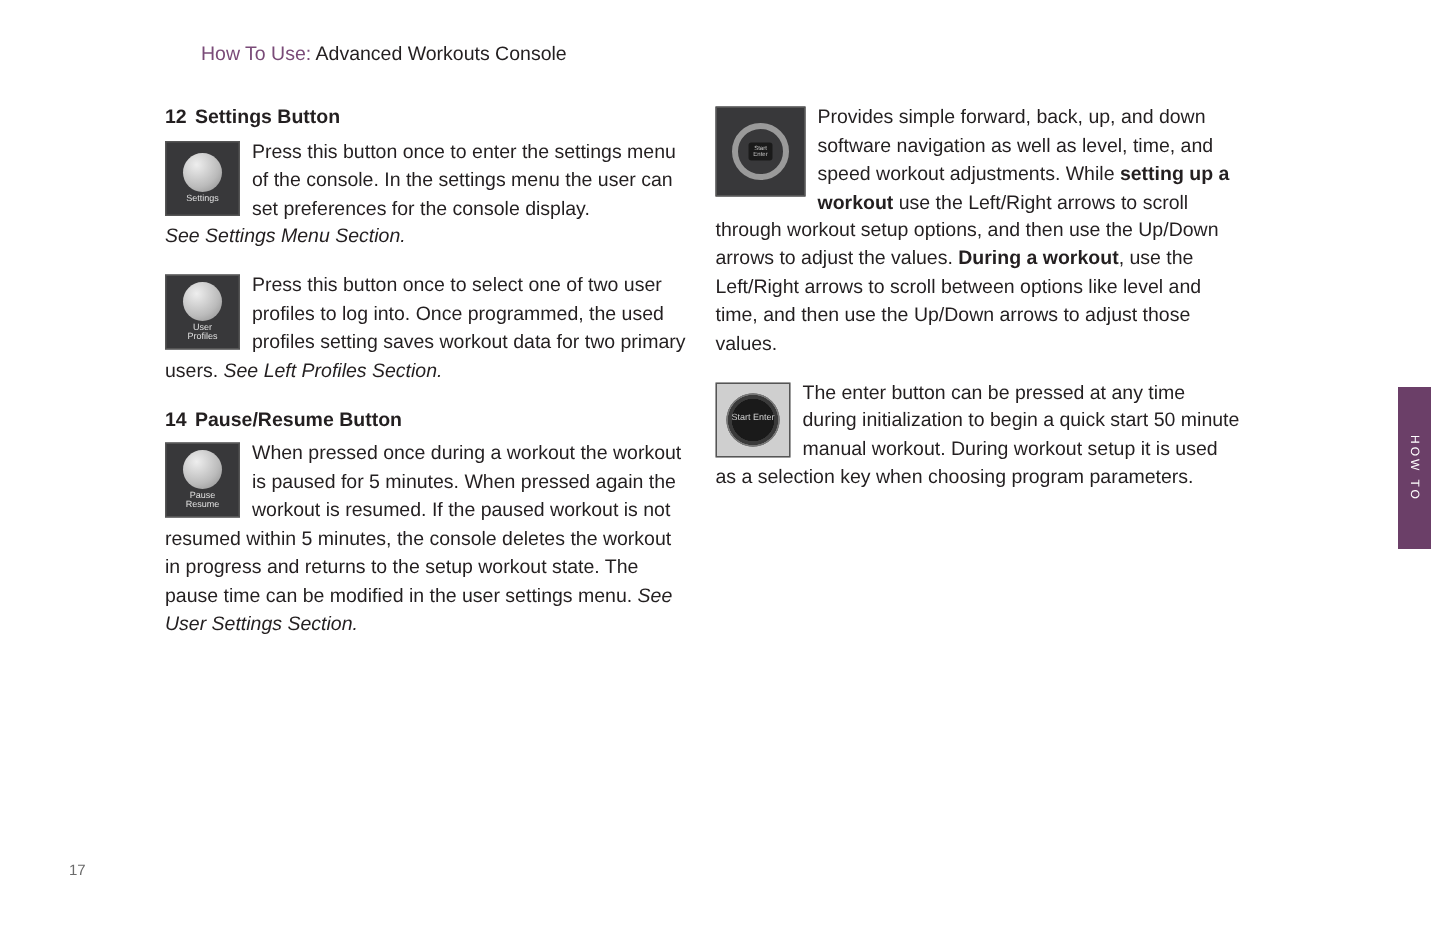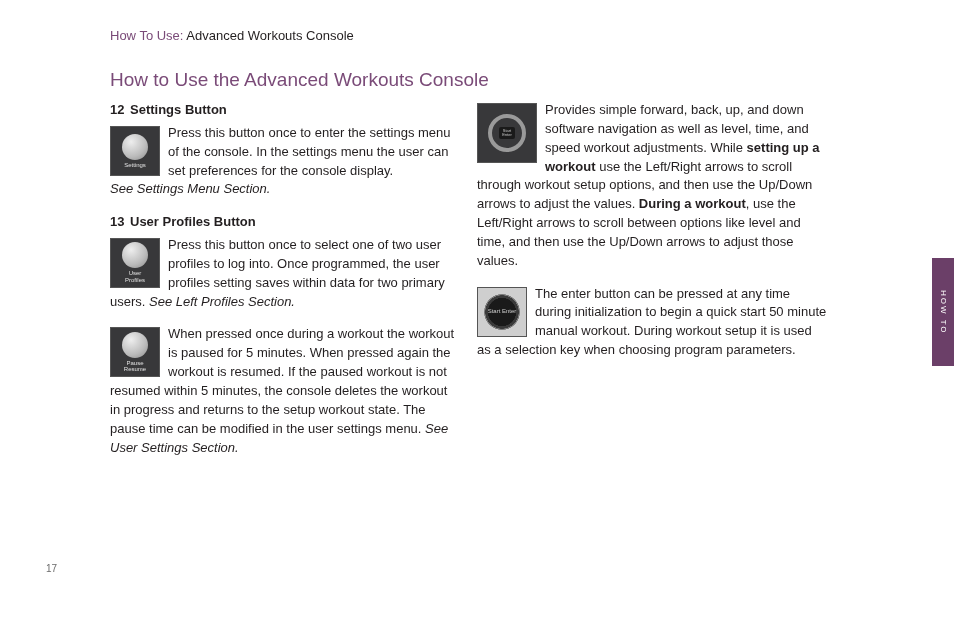--- a/index.html
+++ b/index.html
@@ -1,50 +1,49 @@
 <!DOCTYPE html>
 <html><head>
 <meta charset="utf-8">
 <style>
   * { box-sizing: border-box; margin: 0; padding: 0; }
   html, body { width: 954px; height: 618px; background: #fff; font-family: "Helvetica Neue", Helvetica, Arial, sans-serif; color: #231f20; }
   .page { position: relative; width: 954px; height: 618px; padding: 28px 64px 28px 46px; }
-  .header-line { font-size: 13px; color: #231f20; margin-bottom: 26px; margin-left: 64px; }
+  .header-line { font-size: 13px; color: #231f20; margin-bottom: 26px; margin-left: 88px; }
   .header-line .prefix { color: #7a4b78; }
   .page-title { font-size: 19px; color: #7a4b78; font-weight: 400; margin-bottom: 10px; margin-left: 64px; }
   .columns { display: flex; gap: 17px; margin-left: 64px; }
   .col { width: 350px; font-size: 13px; line-height: 1.45; color: #231f20; }
   .item { margin-bottom: 14px; }
   .item-head { font-weight: 700; margin-bottom: 4px; }
   .item-num { display: inline-block; width: 20px; }
   .item-body { }
   .thumb { float: left; margin: 2px 8px 2px 0; width: 50px; }
   .thumb-box { width: 50px; height: 50px; background: #38383a; display: flex; flex-direction: column; align-items: center; justify-content: center; border: 1px solid #555; }
   .thumb-nav { width: 60px; height: 60px; }
   .thumb-nav .ring { width: 38px; height: 38px; border: 4px solid #9a9a9a; border-radius: 50%; display:flex; align-items:center; justify-content:center; }
   .thumb-nav .ring .center { width: 16px; height: 12px; background:#1a1a1a; border-radius:2px; display:flex;align-items:center;justify-content:center; color:#c8c8c8; font-size:4px; text-align:center; line-height:1; }
   .round-btn { width: 26px; height: 26px; border-radius: 50%; background: radial-gradient(circle at 35% 30%, #eee, #bbb 60%, #888); margin-bottom: 2px; }
   .thumb-label { color: #e0e0e0; font-size: 6px; text-align: center; line-height: 1.1; }
   .start-ring { width: 36px; height: 36px; border-radius: 50%; background: radial-gradient(circle, #1a1a1a 55%, #3a3a3a 56%, #3a3a3a 65%, #777 66%, #777 70%, transparent 71%); display:flex;align-items:center;justify-content:center; color:#d0d0d0; font-size:6px; text-align:center; line-height:1.1; }
   .italic { font-style: italic; margin-top: 24px; }
   .bold { font-weight: 700; }
   .clear { clear: both; }
   .side-tab { position: absolute; right: 0; top: 258px; width: 22px; height: 108px; background: #6b3f68; color: #fff; font-size: 8px; letter-spacing: 2px; display:flex; align-items:center; justify-content:center; writing-mode: vertical-rl; }
-  .page-num { position: absolute; left: 46px; bottom: 44px; font-size: 10px; color: #6b6b6b; }
+  .page-num { position: absolute; left: 46px; bottom: 32px; font-size: 10px; color: #6b6b6b; }
 </style>
 </head>
 <body>
 
 <div class="page">
 
   <div class="header-line">
     <span class="prefix">How To Use: </span><span>Advanced Workouts Console</span>
   </div>
 
-  <div class="page-title">How to Use the Advanced Workouts Console</div>
 
   <div class="columns">
 
     <div class="col">
 
       <div class="item">
         <div class="item-head">
           <span class="item-num">12</span><span>Settings Button</span>
         </div>
         <div class="item-body">
@@ -54,36 +53,36 @@
               <div class="thumb-label">Settings</div>
             </div>
           </div>
           <span>Press this button once to enter the settings menu of the console. In the settings menu the user can set preferences for the console display. </span>
           <div class="clear"></div>
           <span class="italic">See Settings Menu Section.</span>
         </div>
       </div>
 
       <div class="item">
-        <div class="item-head">
-          <span class="item-num">13</span><span>User Profiles Button</span>
-        </div>
         <div class="item-body">
           <div class="thumb">
             <div class="thumb-box">
               <div class="round-btn"></div>
               <div class="thumb-label"><span>User</span><br><span>Profiles</span></div>
             </div>
           </div>
-          <span>Press this button once to select one of two user profiles to log into. Once programmed, the user profiles setting saves within data for two primary users. </span><span class="italic">See Left Profiles Section.</span>
+          <span>Press this button once to select one of two user profiles to log into. Once programmed, the used profiles setting saves workout data for two primary users. </span><span class="italic">See Left Profiles Section.</span>
           <div class="clear"></div>
         </div>
       </div>
 
       <div class="item">
+        <div class="item-head">
+          <span class="item-num">14</span><span>Pause/Resume Button</span>
+        </div>
         <div class="item-body">
           <div class="thumb">
             <div class="thumb-box">
               <div class="round-btn"></div>
               <div class="thumb-label"><span>Pause</span><br><span>Resume</span></div>
             </div>
           </div>
           <span>When pressed once during a workout the workout is paused for 5 minutes. When pressed again the workout is resumed. If the paused workout is not resumed within 5 minutes, the console deletes the workout in progress and returns to the setup workout state. The pause time can be modified in the user settings menu. </span><span class="italic">See User Settings Section.</span>
           <div class="clear"></div>
         </div>

